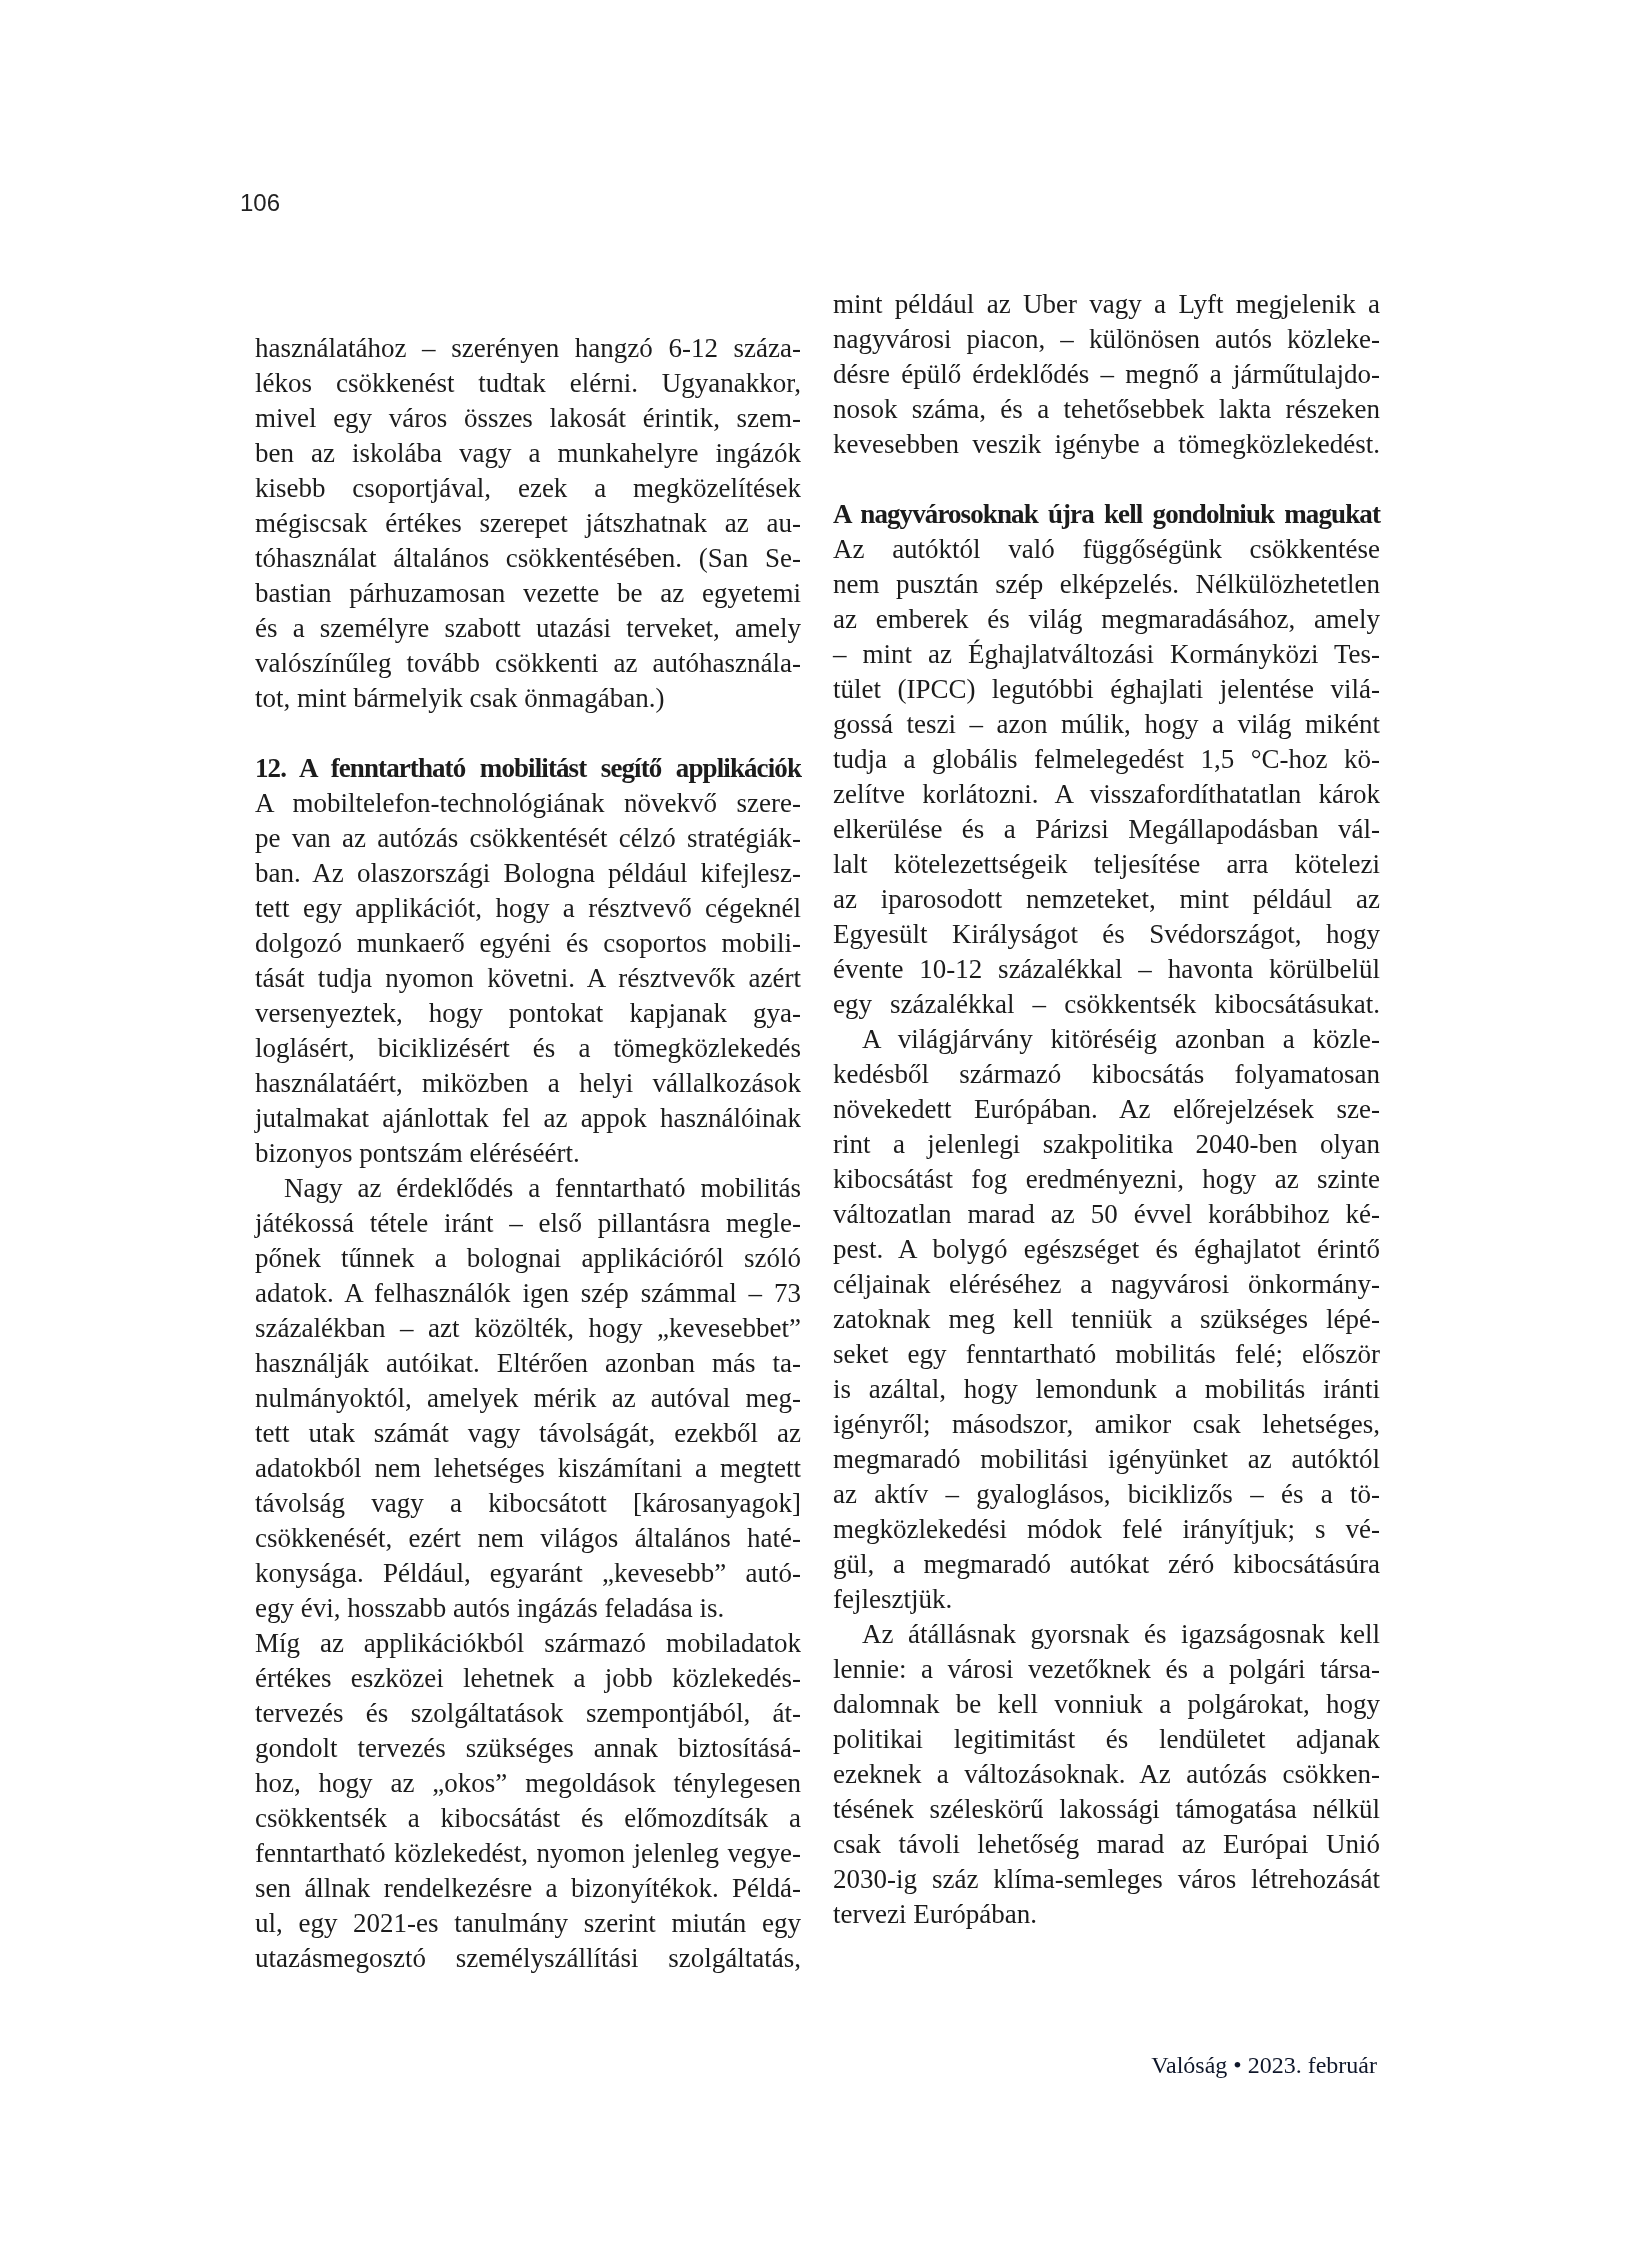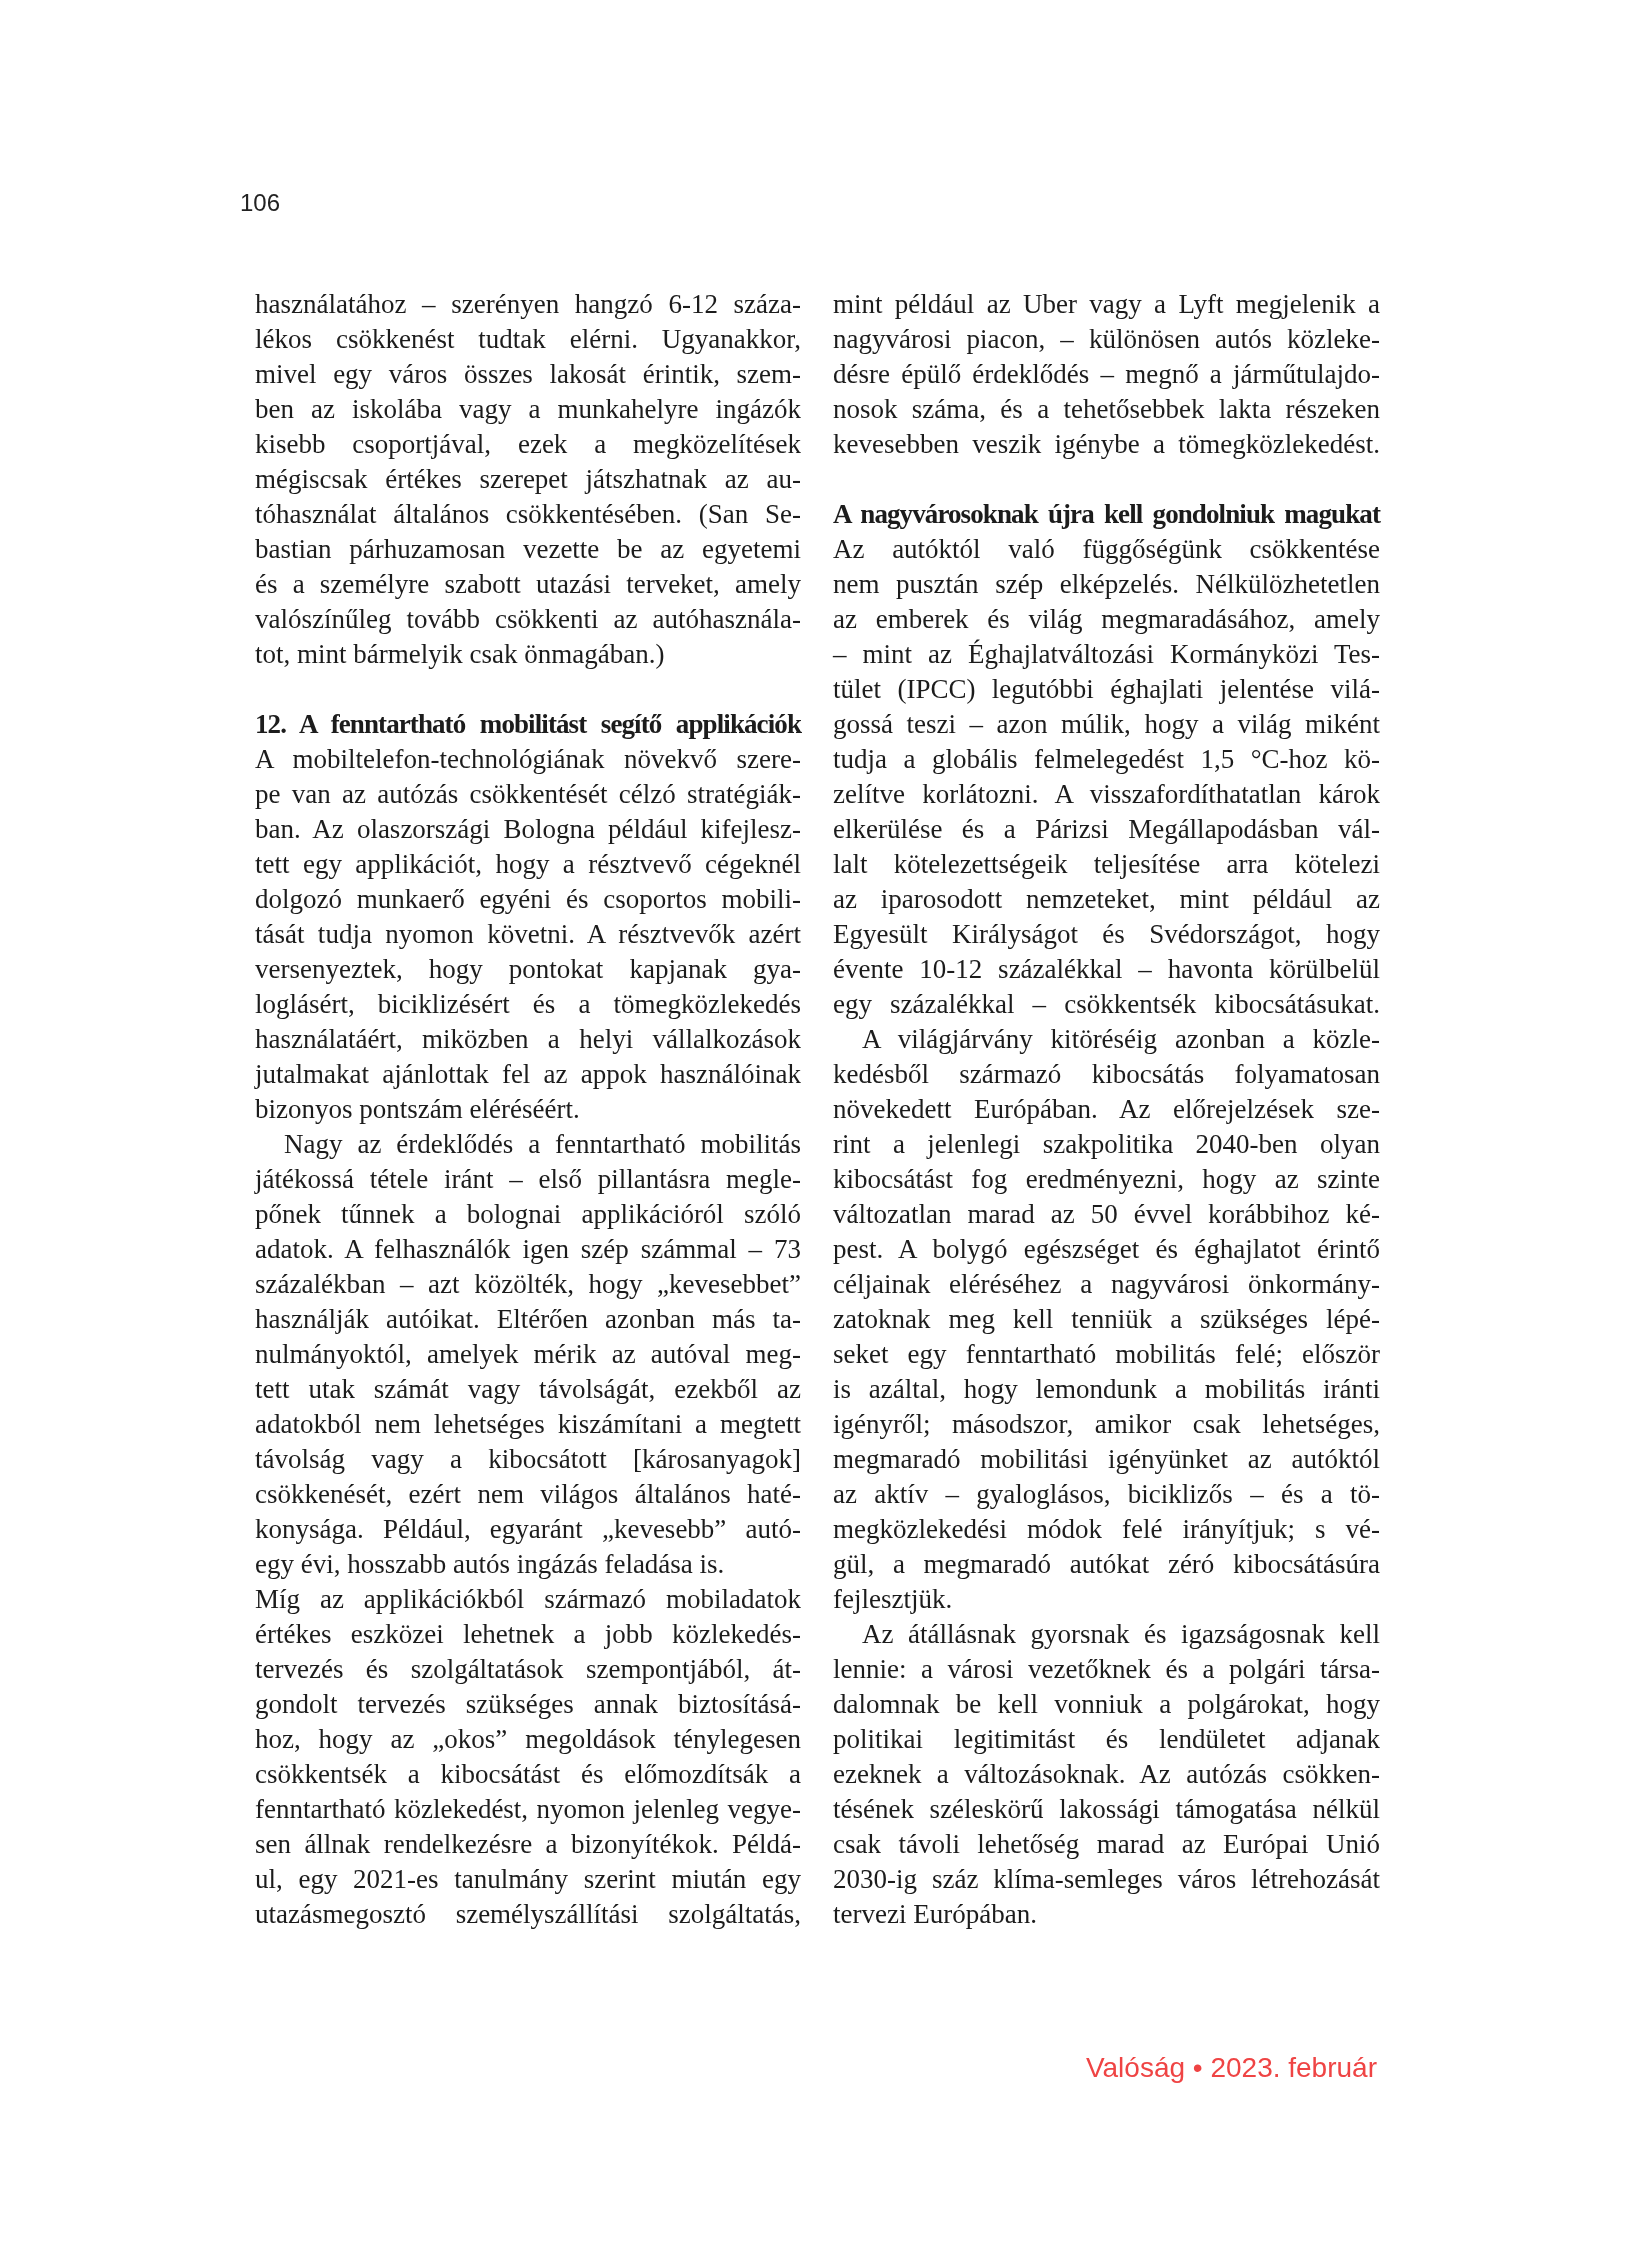--- a/index.html
+++ b/index.html
@@ -3,27 +3,27 @@
 <meta charset="utf-8">
 <style>
   html, body { margin: 0; padding: 0; background: #ffffff; }
   body { width: 1628px; height: 2261px; position: relative; overflow: hidden; color: #1a1a1a; }
   .page-number {
     position: absolute; left: 240px; top: 189px;
     font-family: "Liberation Sans", sans-serif; font-size: 24px; color: #222;
   }
   .footer {
     position: absolute; right: 251px; top: 2052px;
-    font-family: Liberation Sans, sans-serif; font-size: 28px; color: #ef4444; white-space: nowrap;
+    font-family: Liberation Serif, serif; font-size: 24px; color: #0f172a; white-space: nowrap;
   }
   .column {
     position: absolute; top: 287px;
     font-family: "Liberation Serif", serif; font-size: 27px; color: #1c1c1c;
   }
-  .col-left { left: 255px; width: 546px; }
+  .col-left { left: 255px; width: 546px; margin-top: 44px; }
   .col-right { left: 833px; width: 547px; }
   .line {
     height: 35px; line-height: 35px; white-space: nowrap; overflow: visible;
     text-align: justify; text-align-last: justify;
     transform-origin: left center;
   }
   .line.last { text-align-last: left; }
   .line.indent { text-indent: 29px; }
   .line.heading { font-weight: bold; letter-spacing: -0.9px; }
   .gap { height: 35px; }

